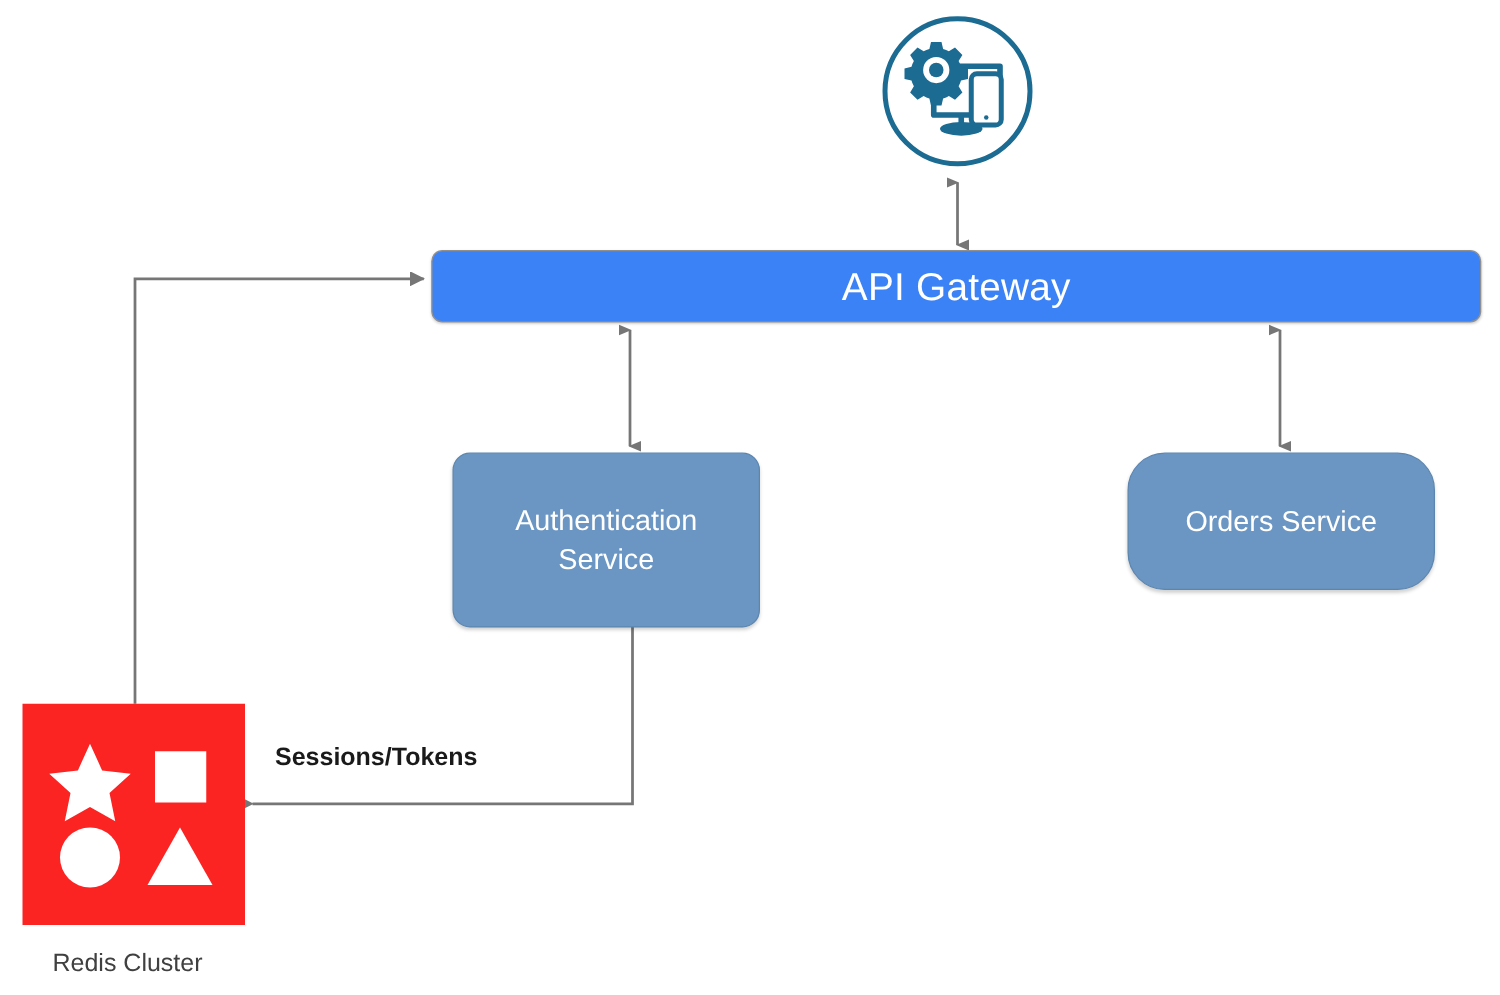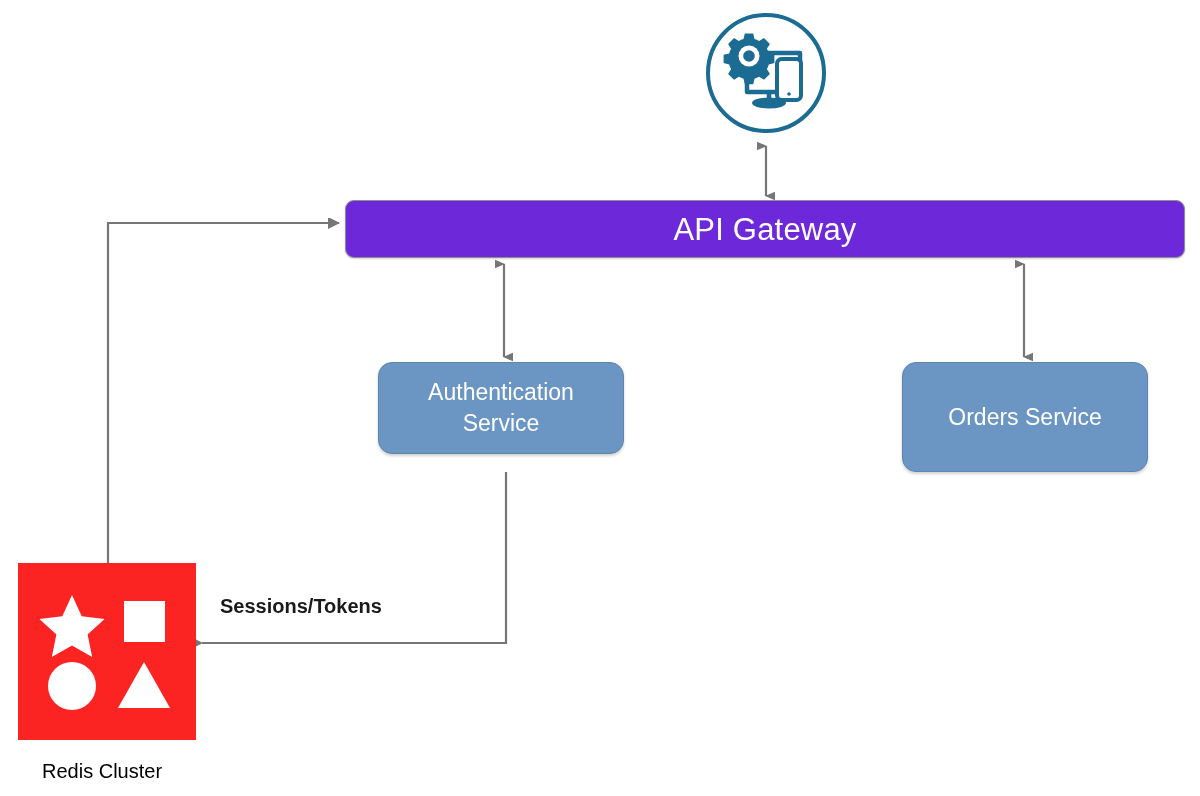--- a/index.html
+++ b/index.html
@@ -35,21 +35,21 @@
   }
   .client-node svg { display: block; }
 
   
   .gateway {
     position: absolute;
     left: 345px;
     top: 200px;
     width: 840px;
     height: 58px;
-    background: #6d28d9;
+    background: #3b82f6;
     border: 1px solid #8f8f8f;
     border-radius: 9px;
     box-sizing: border-box;
     display: flex;
     align-items: center;
     justify-content: center;
     box-shadow: 0 1px 2px rgba(0,0,0,0.18);
   }
   .gateway-label {
     color: #ffffff;
@@ -72,48 +72,49 @@
     text-align: center;
     box-shadow: 0 2px 3px rgba(0,0,0,0.18);
   }
   .service-label {
     color: #ffffff;
     font-size: 23px;
     line-height: 1.33;
     padding: 0 10px;
   }
   #svc-auth {
-    left: 378px;
+    left: 362px;
     top: 362px;
     width: 246px;
-    height: 92px;
+    height: 140px;
   }
   #svc-orders {
     left: 902px;
     top: 362px;
     width: 246px;
     height: 110px;
+    border-radius: 30px;
   }
 
   
   .redis {
     position: absolute;
     left: 18px;
     top: 563px;
     width: 178px;
     height: 177px;
     background: #FC2323;
   }
   .redis svg { display: block; }
   .redis-caption {
     position: absolute;
     left: 42px;
     top: 760px;
     font-size: 20px;
-    color: #000000;
+    color: #404040;
     white-space: nowrap;
   }
 
   
   .edge-label {
     position: absolute;
     font-size: 20px;
     color: #1a1a1a;
     white-space: nowrap;
     font-weight: bold;

